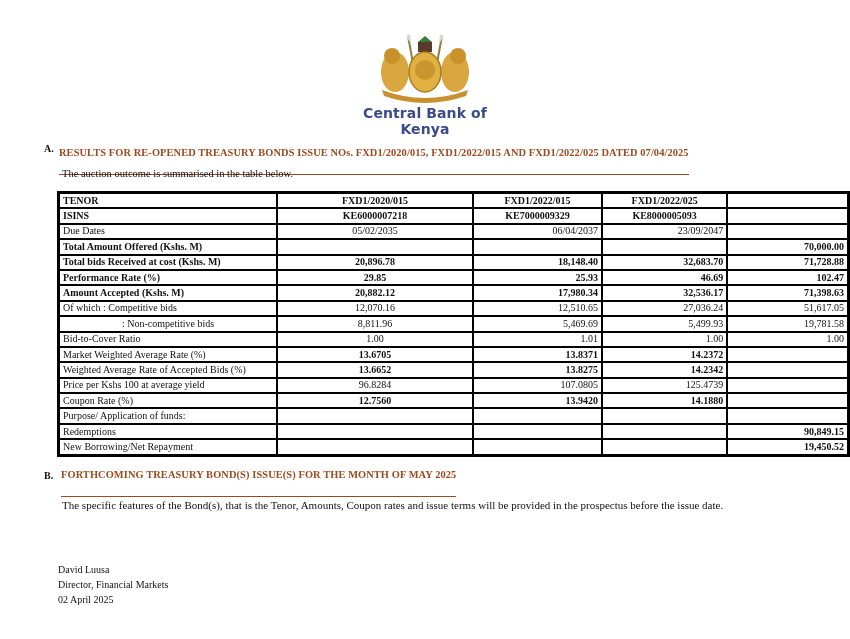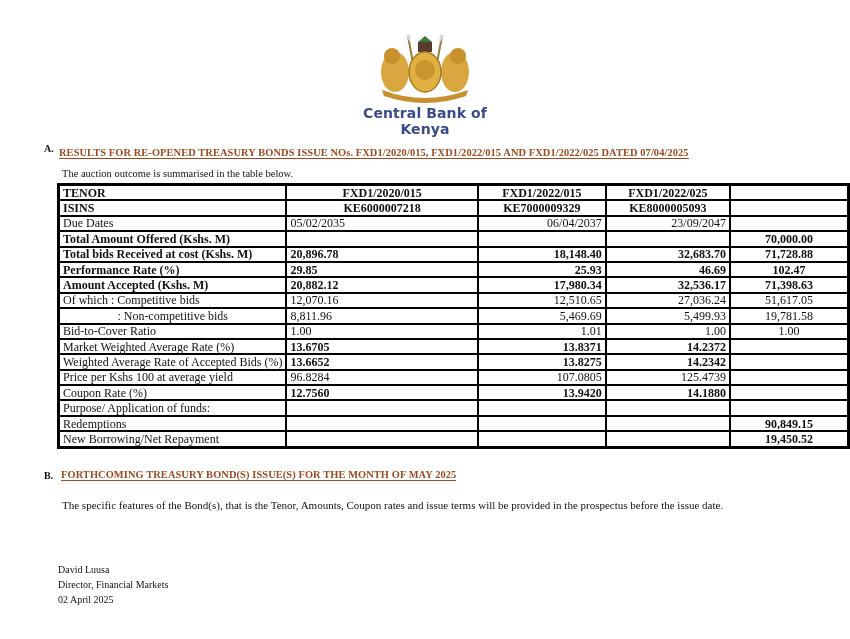--- a/index.html
+++ b/index.html
@@ -7,32 +7,32 @@
            font-family: "Liberation Serif", "DejaVu Serif", serif; color: #111; }
 
     .logo { position: absolute; left: 340px; top: 34px; width: 170px; height: 92px; text-align: center; }
     .logo svg { display: block; margin: 0 auto; }
     .logo-text { position: absolute; left: 0; right: 0; top: 71px;
                  font-family: "DejaVu Sans", "Liberation Sans", sans-serif; font-weight: bold;
                  font-size: 14px; color: #3b4a8a; letter-spacing: 0.1px; }
 
     .sec-letter { position: absolute; font-size: 10px; font-weight: bold; }
     .sec-title { position: absolute; font-size: 10.4px; font-weight: bold; color: #9a4a1e;
-                 border-bottom: 1.5px solid #9a4a1e; padding-bottom: 0; letter-spacing: 0.1px; white-space: nowrap; }
+                 border-bottom: 1.5px solid #9a4a1e; padding-bottom: 16px; letter-spacing: 0.1px; white-space: nowrap; }
 
     .intro { position: absolute; left: 62px; top: 168px; font-size: 10.5px; }
 
-    table.results { position: absolute; left: 57px; top: 183px; border-collapse: separate; border-spacing: 0;
-                    border: 2px solid #000; font-size: 12px; }
+    table.results { position: absolute; left: 57px; top: 191px; border-collapse: separate; border-spacing: 0;
+                    border: 2px solid #000; font-size: 10px; }
     table.results td { border: 1.5px solid #000; height: 13.4px; padding: 0 3px; line-height: 12px; white-space: nowrap; }
     table.results td.lbl { width: 212px; text-align: left; }
-    table.results td.c1 { width: 197px; text-align: left; }
+    table.results td.c1 { width: 197px; text-align: center; }
     table.results td.c2 { width: 125px; text-align: right; }
     table.results td.c3 { width: 121px; text-align: right; }
-    table.results td.c4 { width: 118px; text-align: center; }
+    table.results td.c4 { width: 118px; text-align: right; }
     .b { font-weight: bold; }
     .center { text-align: center !important; }
 
     .body-text { position: absolute; left: 62px; top: 499px; font-size: 11px; white-space: nowrap; }
 
     .sig { position: absolute; left: 58px; font-size: 10px; font-weight: normal; }
   </style>
 </head>
 <body>
 

